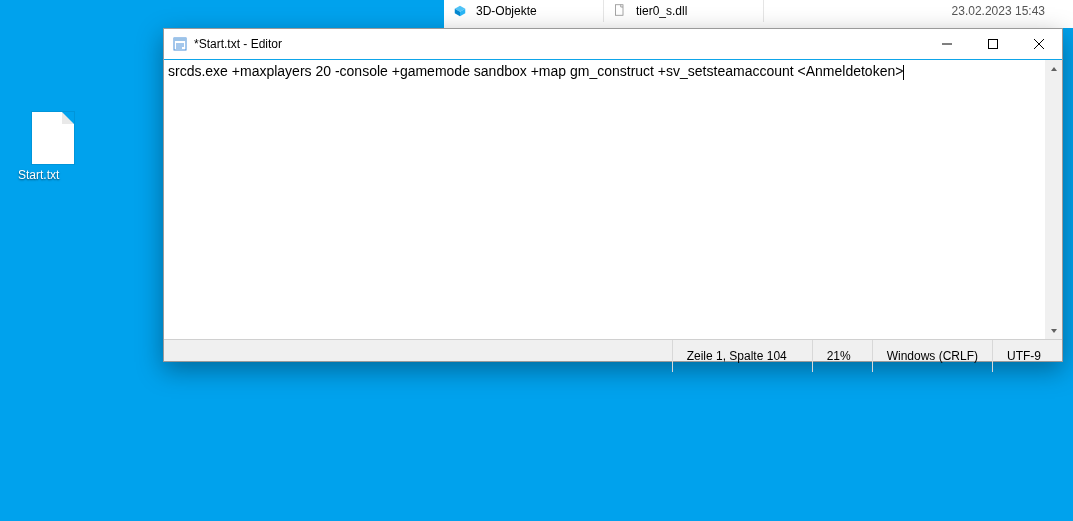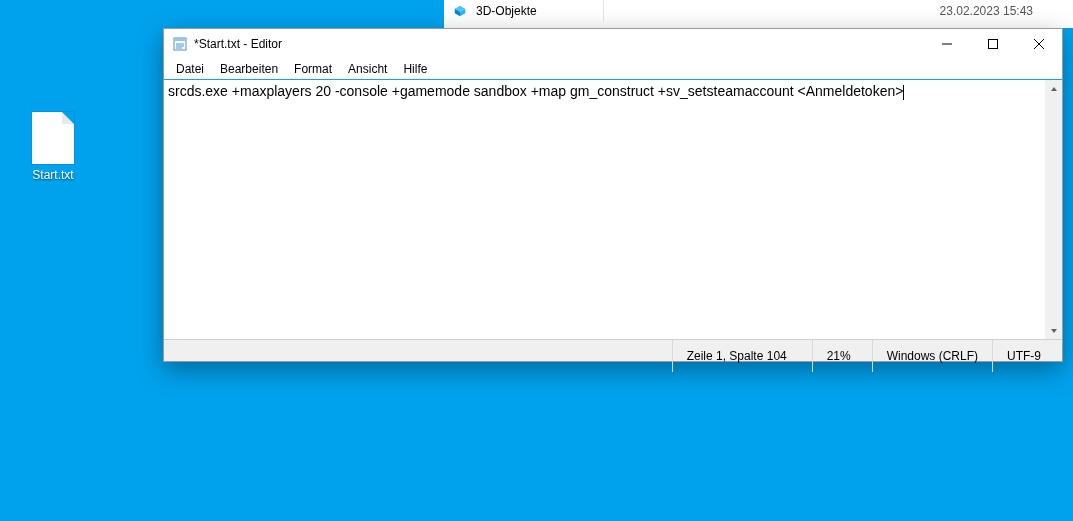--- a/index.html
+++ b/index.html
@@ -20,35 +20,35 @@
     height: 22px;
     display: flex; align-items: center;
     padding: 0 10px;
     border-right: 1px solid #e5e5e5;
     gap: 10px;
     min-width: 160px;
   }
   .bg-tab .cube { width:12px; height:12px; display:inline-block; }
   .bg-timestamp {
     margin-left: auto;
-    padding-right: 40px;
+    padding-right: 28px;
     color: #555;
   }
   .bg-row2 {
     position: absolute;
     top: 22px; left: 444px; right: 0; height: 6px;
     background: #ffffff;
   }
 
   
   .desktop-icon {
     position: absolute;
     left: 18px; top: 112px;
     width: 70px;
-    text-align: center;
+    text-align: left;
     cursor: default;
   }
   .desktop-icon .file-glyph {
     width: 42px; height: 52px;
     margin: 0 auto 4px auto;
     background: #ffffff;
     position: relative;
     box-shadow: 0 0 0 1px rgba(0,0,0,.08);
   }
   .desktop-icon .file-glyph::after {
@@ -171,20 +171,29 @@
 <div class="bg-bar">
   <div class="bg-tab">
     <span class="cube">
       <svg viewBox="0 0 16 16" width="12" height="12">
           <polygon points="8,1 15,5 8,9 1,5" fill="#4fc3f7"></polygon>
           <polygon points="1,5 8,9 8,15 1,11" fill="#0288d1"></polygon>
           <polygon points="15,5 8,9 8,15 15,11" fill="#29b6f6"></polygon>
         </svg>
     </span>
     <span>3D-Objekte</span>
+  </div>
+  <div class="bg-tab">
+    <span>
+      <svg viewBox="0 0 16 16" width="12" height="12">
+          <rect x="2" y="1" width="10" height="14" fill="#fff" stroke="#888"></rect>
+          <polyline points="9,1 9,4 12,4" fill="none" stroke="#888"></polyline>
+        </svg>
+    </span>
+    <span>tier0_s.dll</span>
   </div>
   <span class="bg-timestamp">23.02.2023 15:43</span>
 </div>
 <div class="bg-row2"></div>
 
 <div class="desktop-icon">
   <div class="file-glyph"></div>
   <div class="label">Start.txt</div>
 </div>
 
@@ -212,27 +221,20 @@
         </svg>
     </div>
     <div class="winbtn close">
       <svg width="10" height="10" viewBox="0 0 10 10">
           <line x1="0" y1="0" x2="10" y2="10" stroke="#000" stroke-width="1"></line>
           <line x1="10" y1="0" x2="0" y2="10" stroke="#000" stroke-width="1"></line>
         </svg>
     </div>
   </div>
 
-  <div class="menubar">
-    <div class="menu-item">Datei</div>
-    <div class="menu-item">Bearbeiten</div>
-    <div class="menu-item">Format</div>
-    <div class="menu-item">Ansicht</div>
-    <div class="menu-item">Hilfe</div>
-  </div>
 
   <div class="editor-area">
     <div class="editor-text"><span>srcds.exe +maxplayers 20 -console +gamemode sandbox +map gm_construct +sv_setsteamaccount &lt;Anmeldetoken&gt;</span><span class="caret"></span></div>
     <div class="vscroll">
       <div class="arrow">
         <svg width="8" height="8" viewBox="0 0 8 8">
             <polygon points="4,2 7,6 1,6" fill="#606060"></polygon>
           </svg>
       </div>
       <div class="track"></div>

